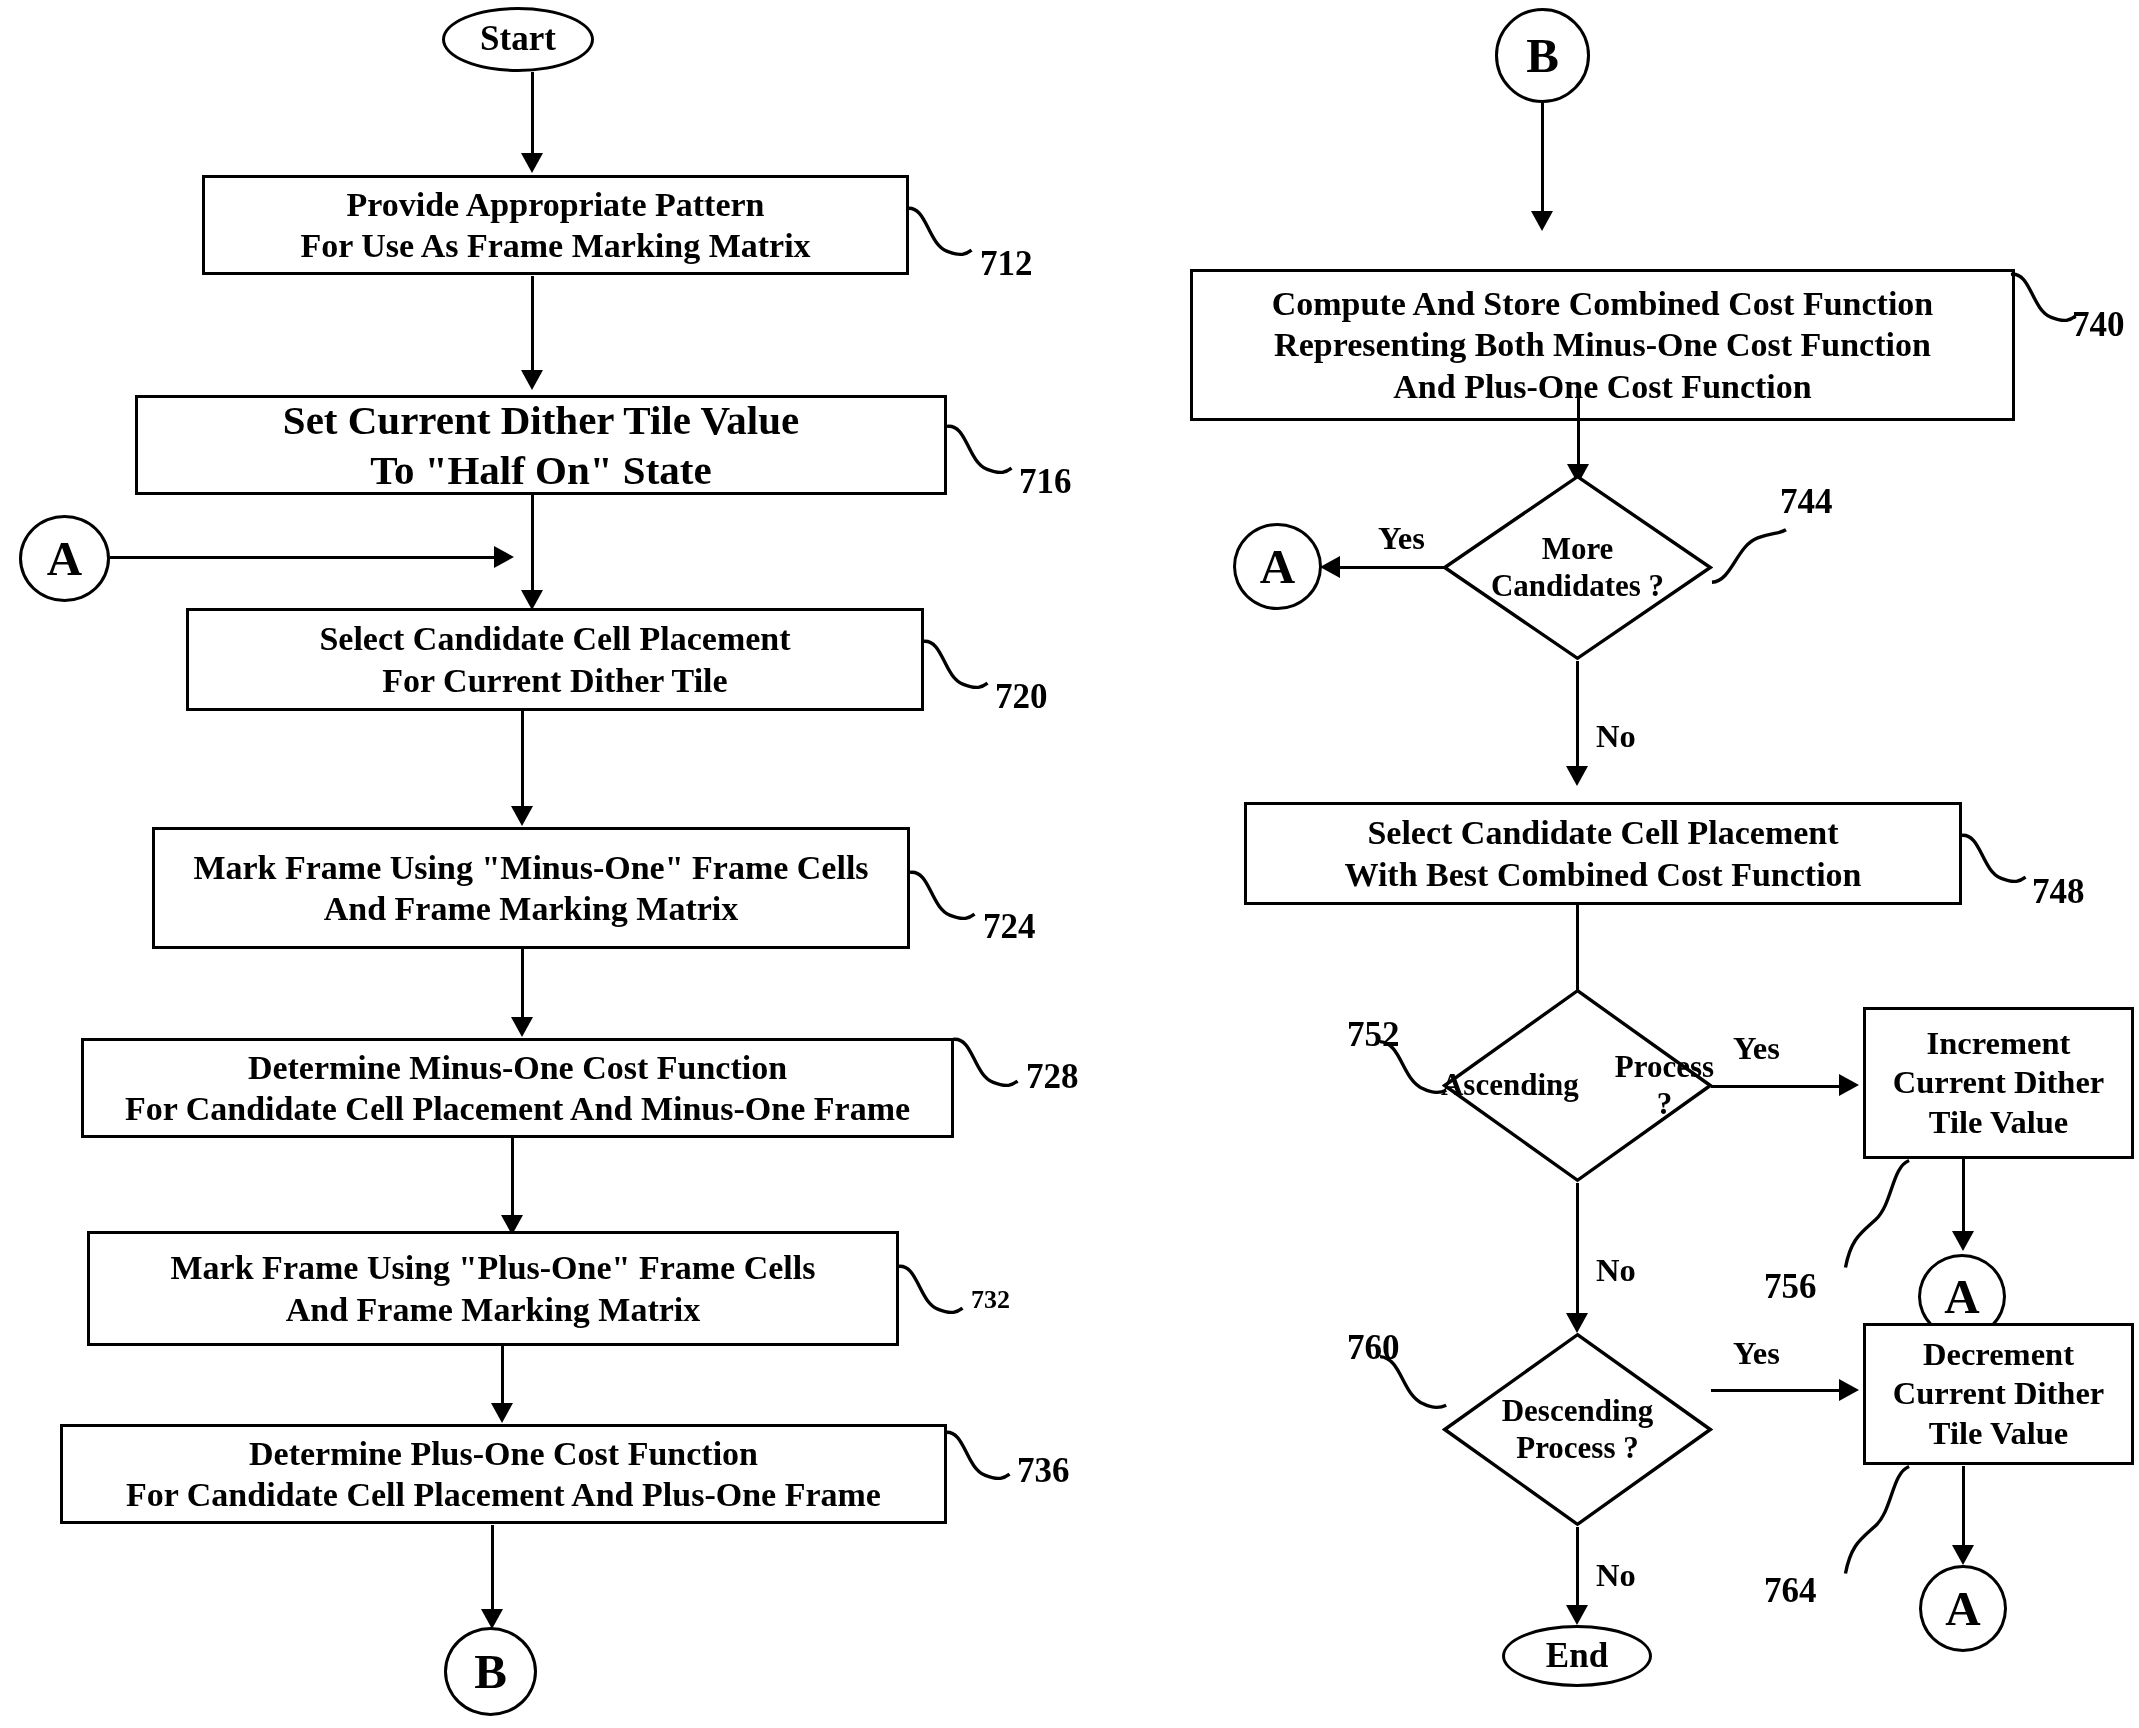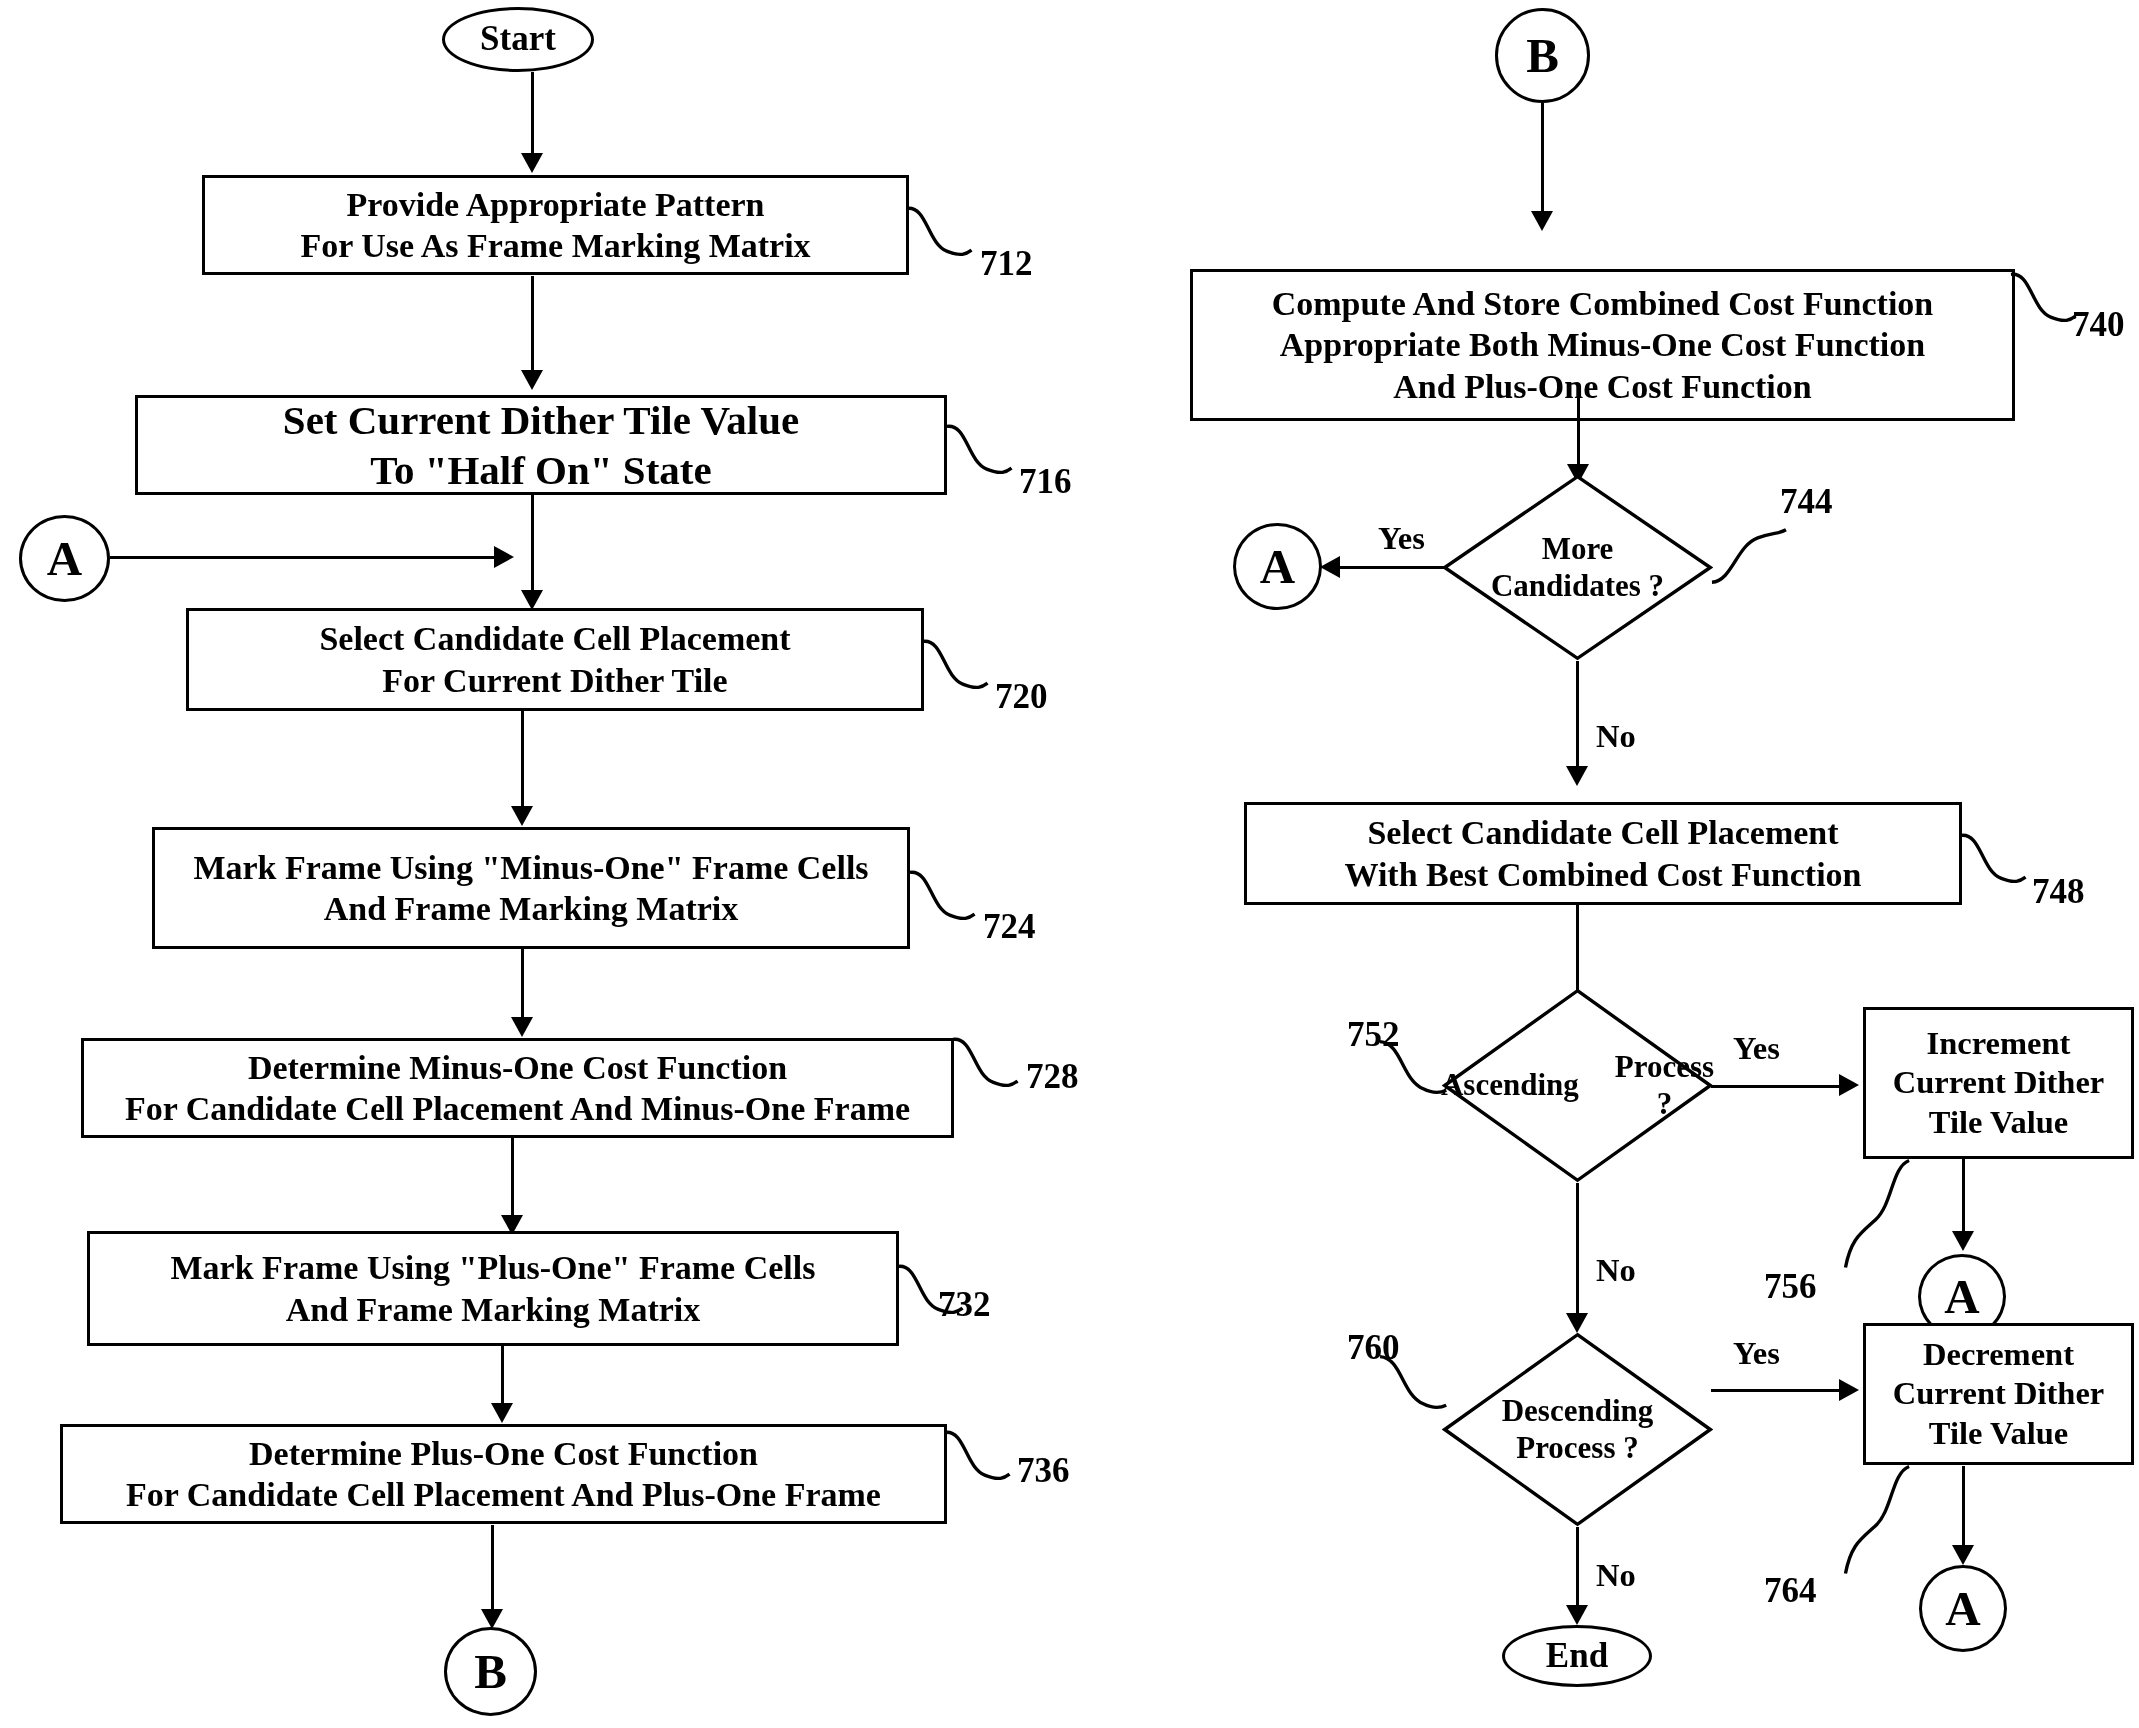--- a/index.html
+++ b/index.html
@@ -161,21 +161,21 @@
 
   <div class="node pbox" style="left:87px;top:1231px;width:812px;height:115px;font-size:34px;flex-direction:column;">
     <span>Mark Frame Using "Plus-One" Frame Cells</span>
     <span>And Frame Marking Matrix</span>
   </div>
   <div class="leader" style="left:895px;top:1261px;">
     <svg width="88" height="74" viewBox="0 0 130 110">
       <path d="M4 8 C 34 4, 34 60, 64 72 C 84 80, 92 76, 100 70" fill="none" stroke="#000" stroke-width="5"></path>
     </svg>
   </div>
-  <div class="reflabel" style="left:938px;top:1285px;font-size:35px;">732</div>
+  <div class="reflabel" style="left:971px;top:1285px;font-size:26px;">732</div>
 
   <div class="vline" style="left:501px;top:1346px;height:61px;"></div>
   <div class="arrowdown" style="left:491px;top:1403px;"></div>
 
   <div class="node pbox" style="left:60px;top:1424px;width:887px;height:100px;font-size:34px;flex-direction:column;">
     <span>Determine Plus-One Cost Function</span>
     <span>For Candidate Cell Placement And Plus-One Frame</span>
   </div>
   <div class="leader" style="left:942px;top:1427px;">
     <svg width="88" height="74" viewBox="0 0 130 110">
@@ -192,21 +192,21 @@
   </div>
 
   <div class="node conn" style="left:1495px;top:8.1px;width:95px;height:95px;font-size:49px;">
     <span>B</span>
   </div>
   <div class="vline" style="left:1541px;top:103px;height:112px;"></div>
   <div class="arrowdown" style="left:1531px;top:211px;"></div>
 
   <div class="node pbox" style="left:1190px;top:233px;width:825px;height:152px;font-size:34px;flex-direction:column;margin-top:36px;">
     <span>Compute And Store Combined Cost Function</span>
-    <span>Appropriate Both Minus-One Cost Function</span>
+    <span>Representing Both Minus-One Cost Function</span>
     <span>And Plus-One Cost Function</span>
   </div>
   <div class="leader" style="left:2008px;top:269px;">
     <svg width="88" height="74" viewBox="0 0 130 110">
       <path d="M4 8 C 34 4, 34 60, 64 72 C 84 80, 92 76, 100 70" fill="none" stroke="#000" stroke-width="5"></path>
     </svg>
   </div>
   <div class="reflabel" style="left:2072px;top:305px;font-size:35px;">740</div>
 
   <div class="vline" style="left:1577px;top:385px;height:83px;"></div>

